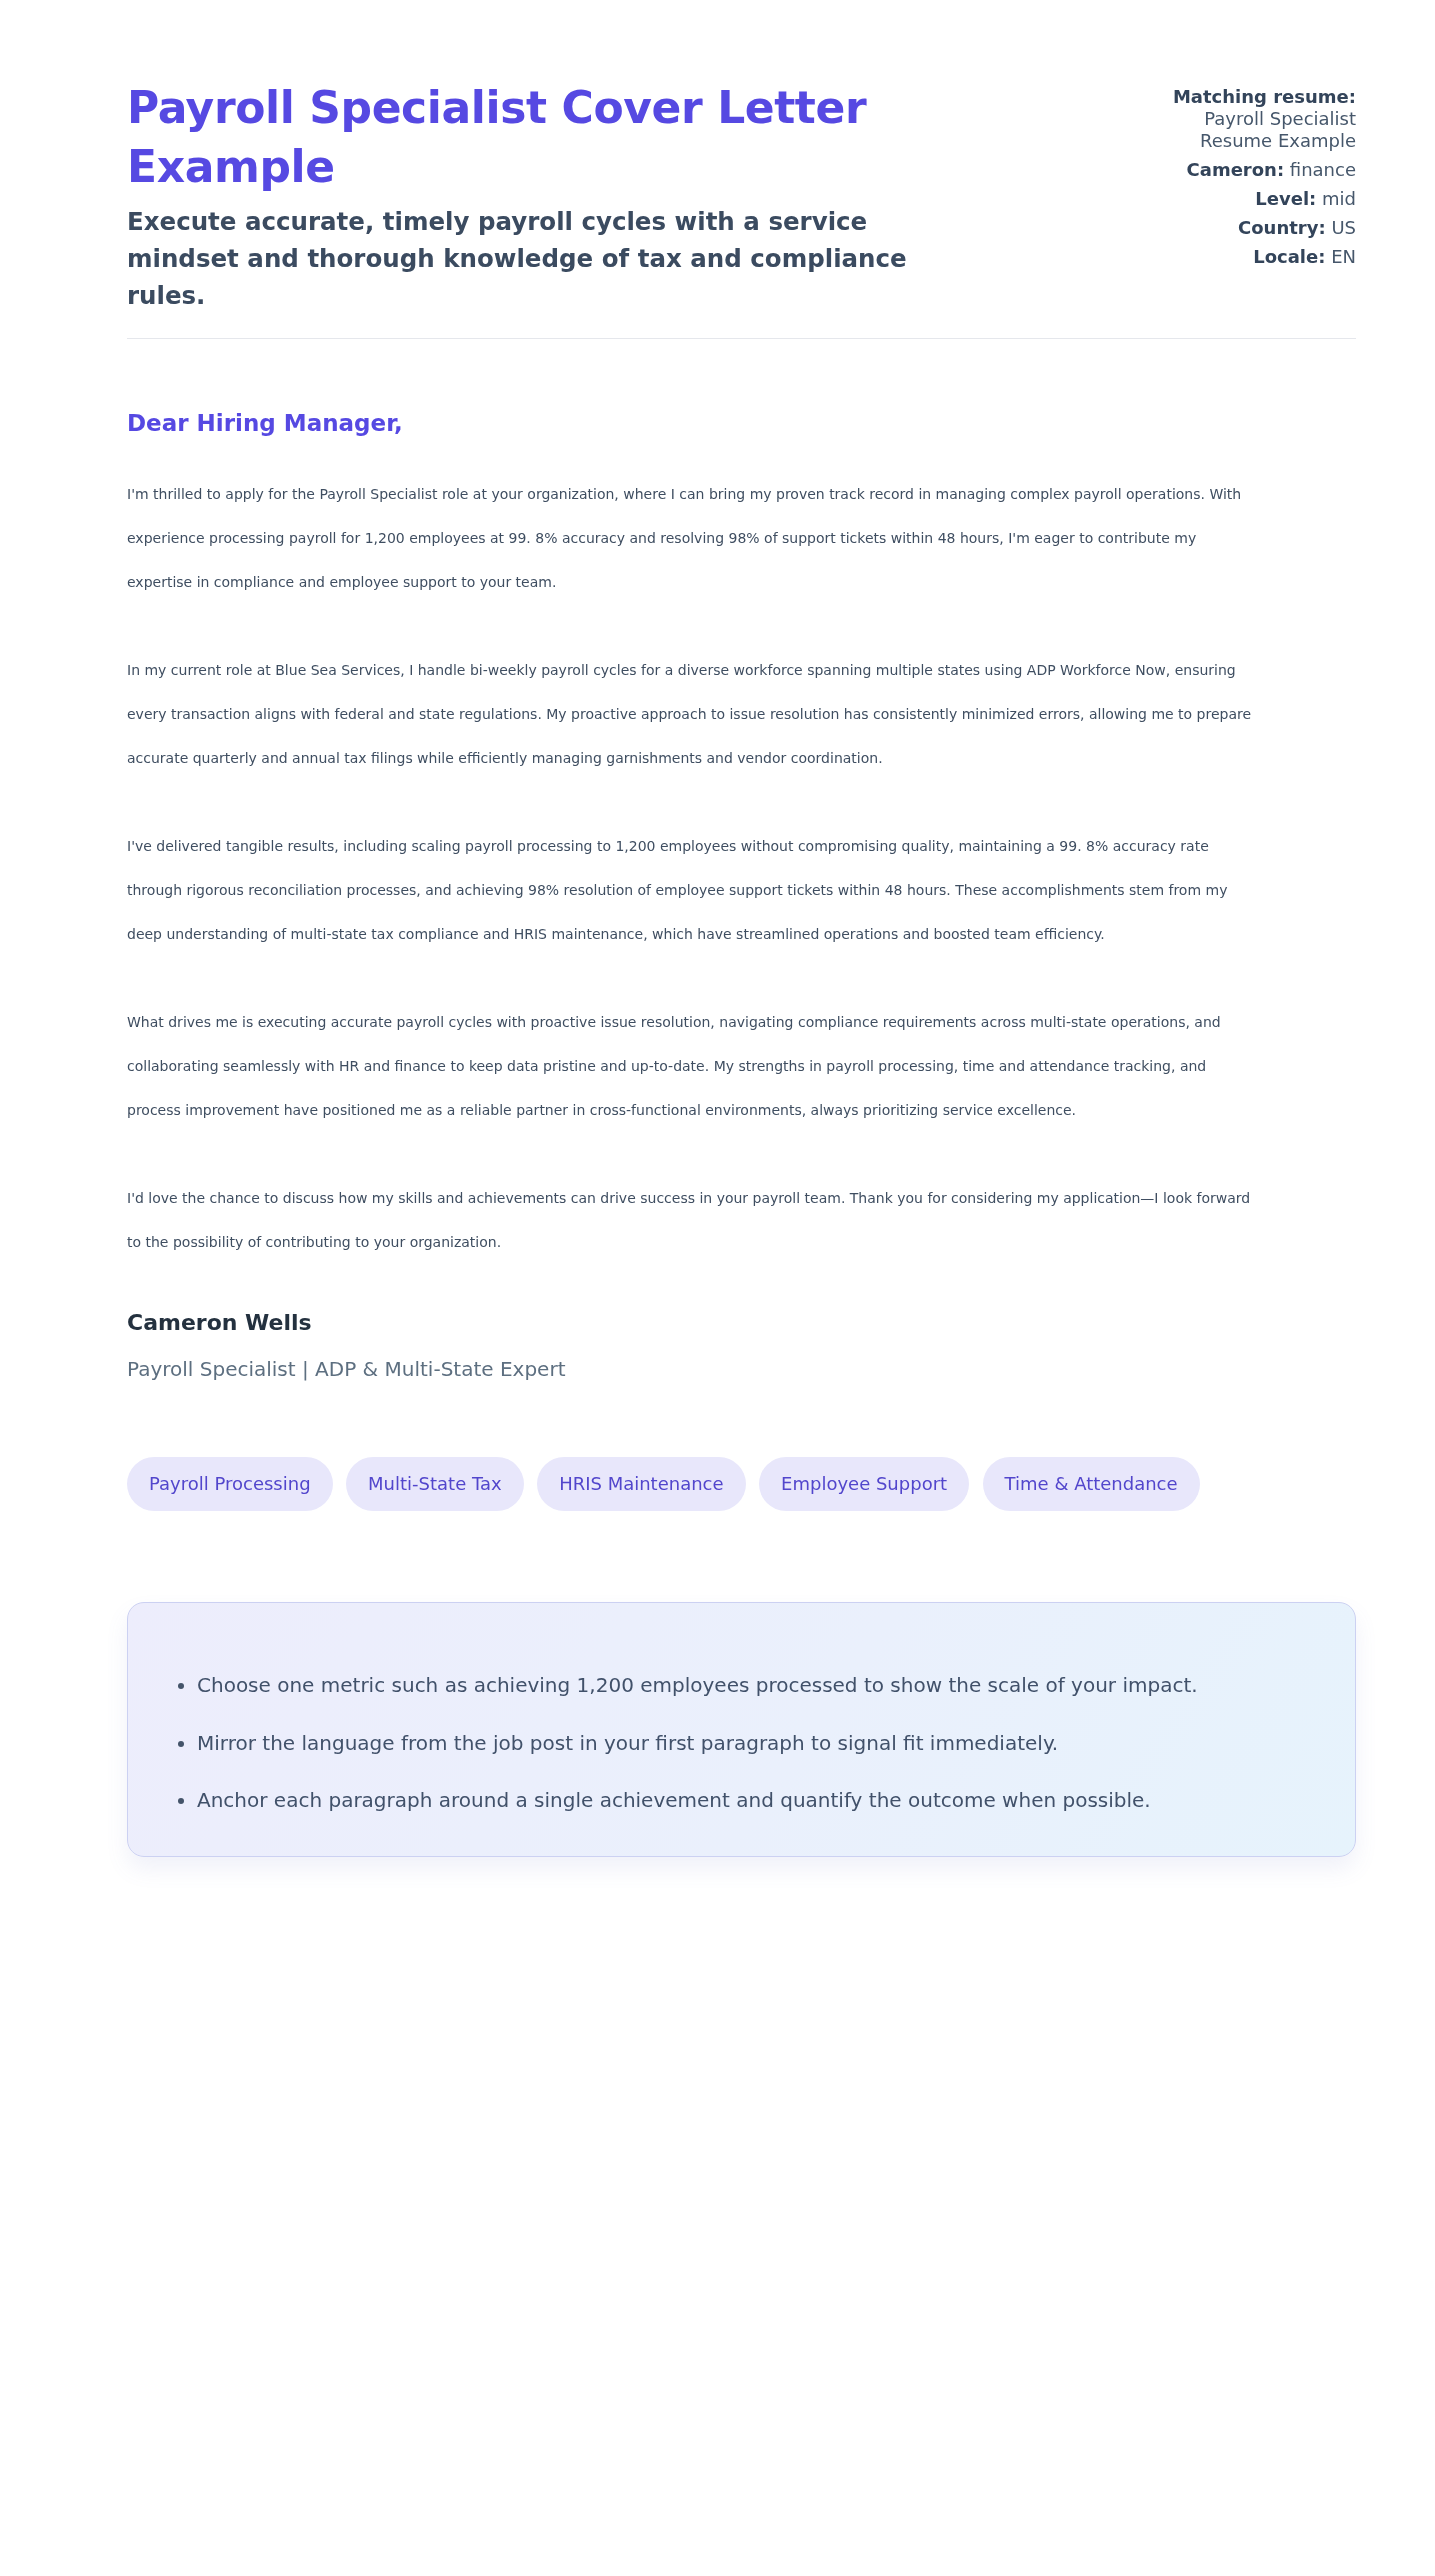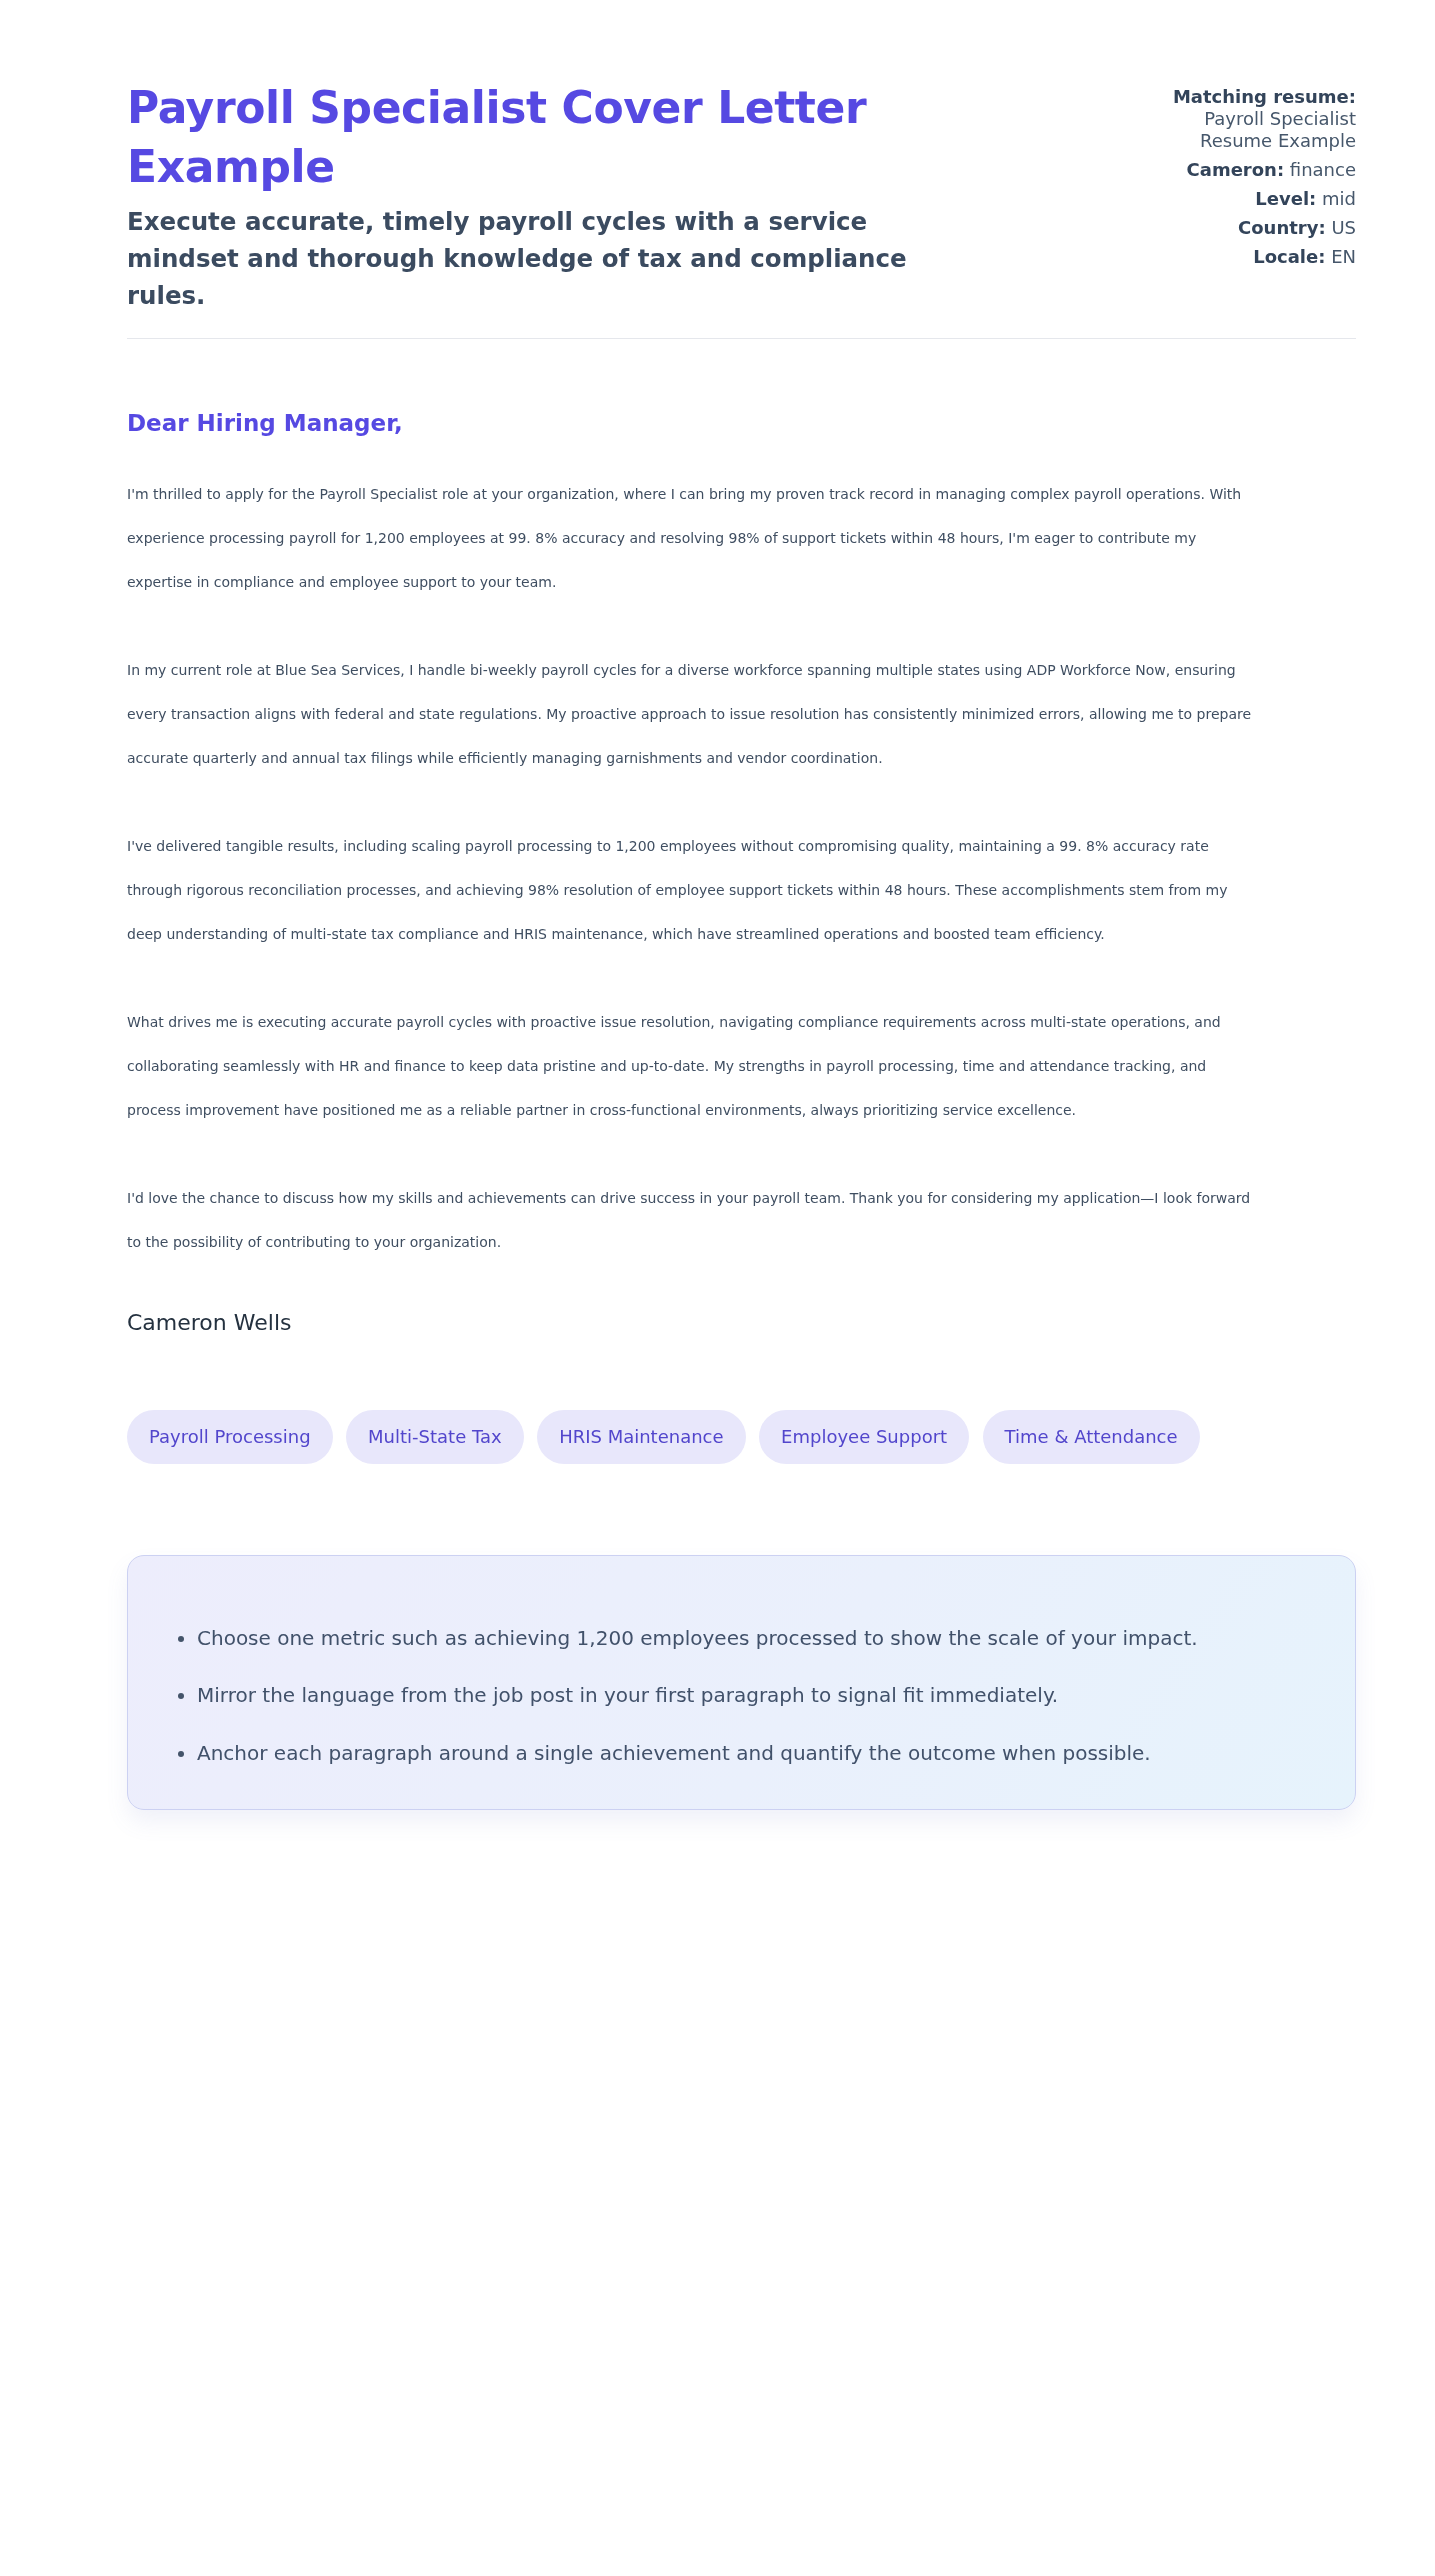--- a/index.html
+++ b/index.html
@@ -56,21 +56,21 @@
   .letter-body { margin-top:34px; }
   .letter-body p {
     margin:0 0 44px;
     font-size:14px; line-height:44px;
     color:#3f4e61;
     max-width:1132px;
   }
 
   .signature-name {
     margin-top:34px;
-    font-size:22px; line-height:29px; font-weight:400;
+    font-size:22px; line-height:29px; font-weight:700;
     color:#24313f;
   }
   .signature-title {
     margin-top:18.6px;
     font-size:20px; line-height:29px;
     color:#5d6f80;
   }
 
   
   .skills { margin-top:73px; display:flex; gap:13.5px; }
@@ -150,20 +150,21 @@
 
   <div class="letter-body">
     <p>I'm thrilled to apply for the Payroll Specialist role at your organization, where I can bring my proven track record in managing complex payroll operations. With experience processing payroll for 1,200 employees at 99. 8% accuracy and resolving 98% of support tickets within 48 hours, I'm eager to contribute my expertise in compliance and employee support to your team.</p>
     <p>In my current role at Blue Sea Services, I handle bi-weekly payroll cycles for a diverse workforce spanning multiple states using ADP Workforce Now, ensuring every transaction aligns with federal and state regulations. My proactive approach to issue resolution has consistently minimized errors, allowing me to prepare accurate quarterly and annual tax filings while efficiently managing garnishments and vendor coordination.</p>
     <p>I've delivered tangible results, including scaling payroll processing to 1,200 employees without compromising quality, maintaining a 99. 8% accuracy rate through rigorous reconciliation processes, and achieving 98% resolution of employee support tickets within 48 hours. These accomplishments stem from my deep understanding of multi-state tax compliance and HRIS maintenance, which have streamlined operations and boosted team efficiency.</p>
     <p>What drives me is executing accurate payroll cycles with proactive issue resolution, navigating compliance requirements across multi-state operations, and collaborating seamlessly with HR and finance to keep data pristine and up-to-date. My strengths in payroll processing, time and attendance tracking, and process improvement have positioned me as a reliable partner in cross-functional environments, always prioritizing service excellence.</p>
     <p>I'd love the chance to discuss how my skills and achievements can drive success in your payroll team. Thank you for considering my application—I look forward to the possibility of contributing to your organization.</p>
   </div>
 
   <div class="signature-name">Cameron Wells</div>
+  <div class="signature-title">Payroll Specialist | ADP &amp; Multi-State Expert</div>
 
   <div class="skills">
     <div class="skill-pill">Payroll Processing</div>
     <div class="skill-pill">Multi-State Tax</div>
     <div class="skill-pill">HRIS Maintenance</div>
     <div class="skill-pill">Employee Support</div>
     <div class="skill-pill">Time &amp; Attendance</div>
   </div>
 
   <div class="tips">

